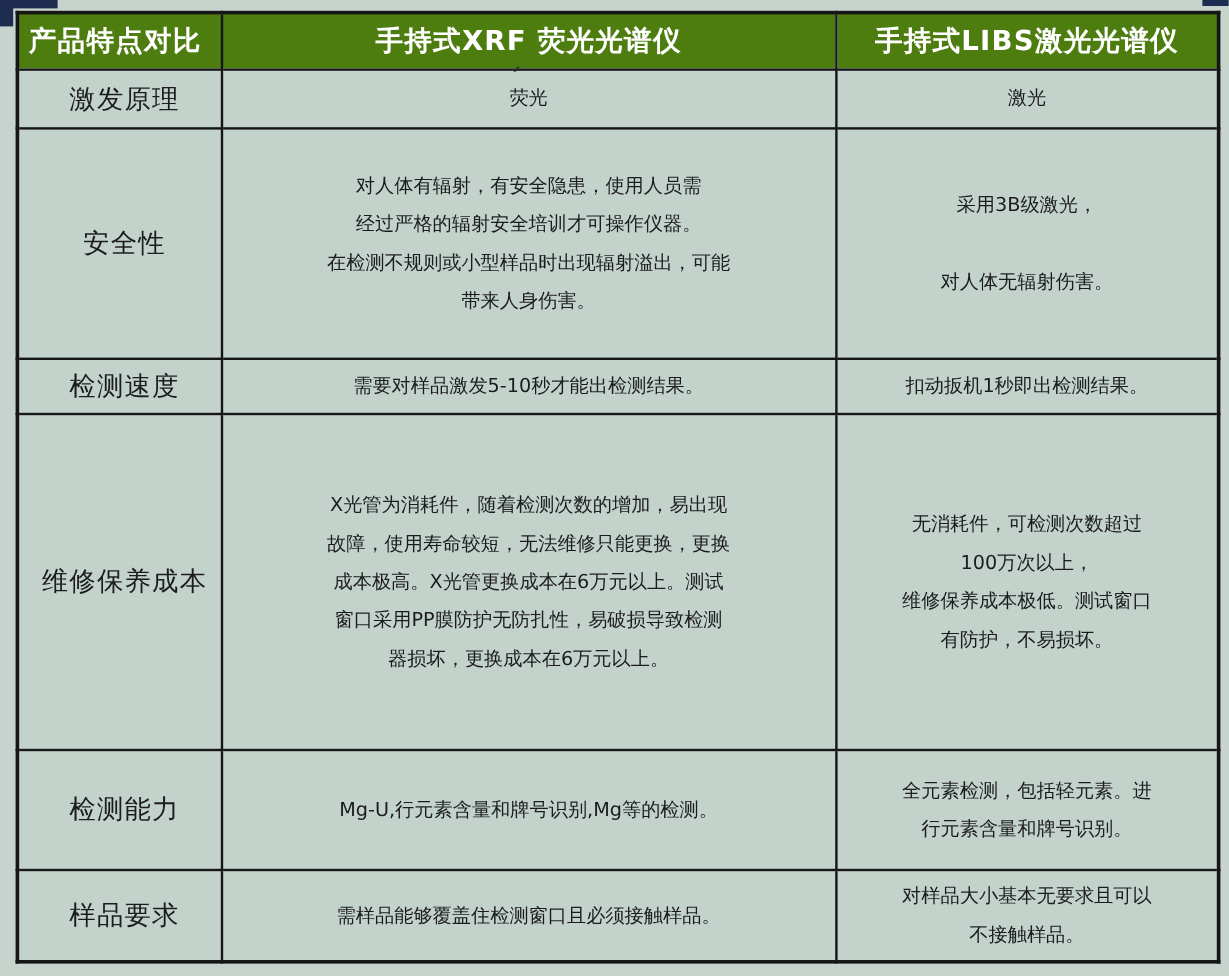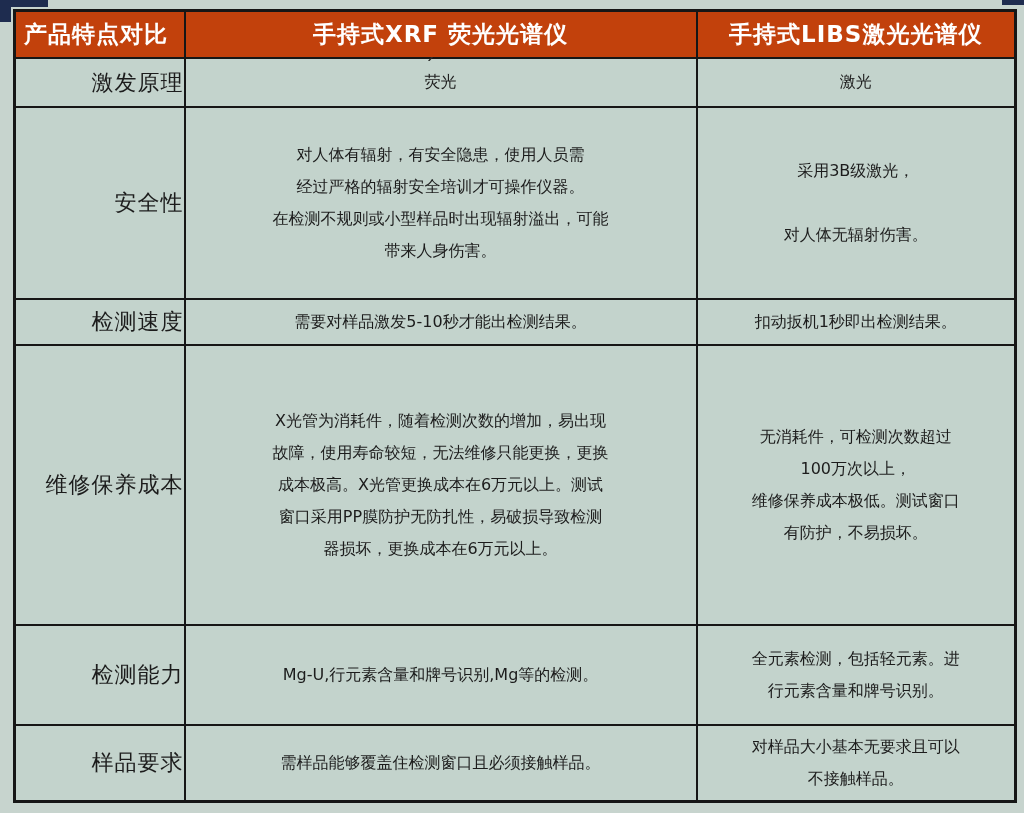--- a/index.html
+++ b/index.html
@@ -29,32 +29,32 @@
 
   tr.r-header { height: 46px; }
   tr.r-principle { height: 47px; }
   tr.r-safety { height: 184px; }
   tr.r-speed { height: 44px; }
   tr.r-maintenance { height: 269px; }
   tr.r-detection { height: 96px; margin-top: 40px; }
   tr.r-sample { height: 73px; }
 
   th {
-    background: #c2410c;
+    background: #4d7c0f;
     color: #ffffff;
     font-size: 23px;
     font-weight: bold;
     letter-spacing: 1px;
   }
   th.h-feature { text-align: left; padding-left: 8px; }
   th.h-mid, th.h-right { text-align: center; }
 
   td { color: #1c1c1c; vertical-align: middle; }
   td.feature {
-    text-align: right;
+    text-align: center;
     padding-left: 8px;
     font-size: 22px;
     letter-spacing: 1px;
   }
   td.val {
     text-align: center;
     font-size: 16px;
     padding: 0 4px;
     white-space: pre-line;
   }

